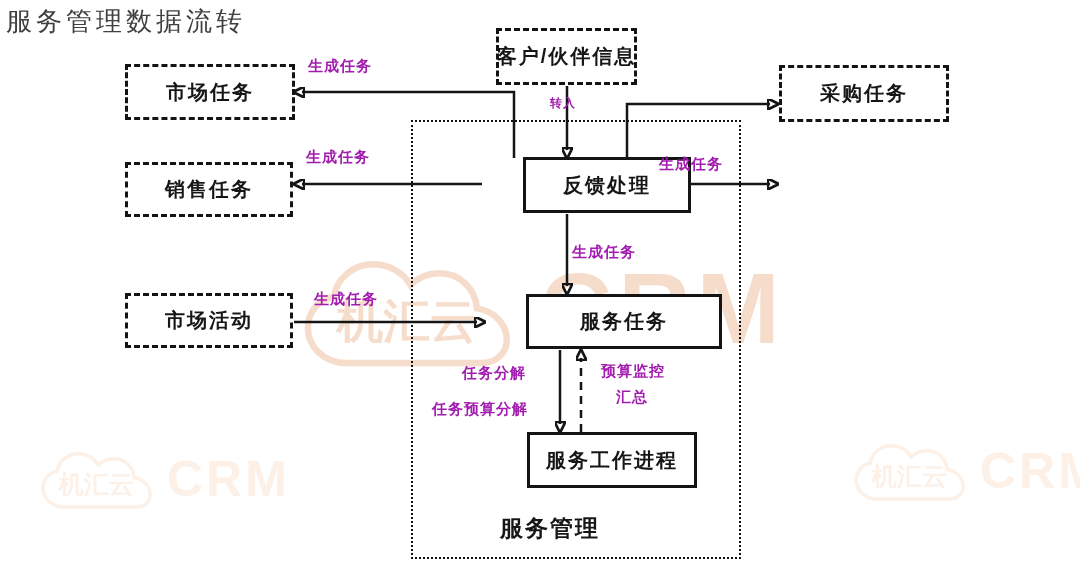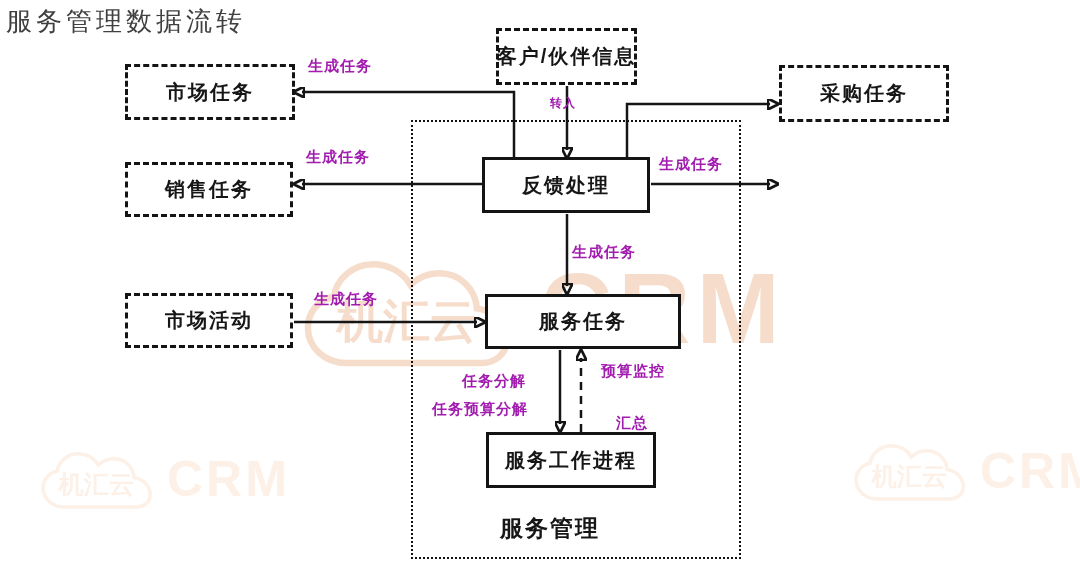--- a/index.html
+++ b/index.html
@@ -37,21 +37,21 @@
   .edges{position:absolute;left:0;top:0;z-index:2;}
   .edges path{fill:none;stroke:#151515;stroke-width:2.5;}
   .edges path.dashed{stroke-dasharray:8 6;}
   
   .node{
     position:absolute;display:flex;align-items:center;justify-content:center;
     background:#ffffff;font-size:20px;font-weight:bold;letter-spacing:2px;
     z-index:3;white-space:nowrap;box-sizing:border-box;color:#161616;
   }
   .node.dashed{border:3px dashed #141414;}
-  .node.solid{border:3px solid #141414;}
+  .node.solid{border:3px solid #141414;margin-left:41px;}
   
   .edge-label{
     position:absolute;font-size:15px;font-weight:bold;letter-spacing:1px;
     z-index:4;white-space:nowrap;color:#a21caf;
   }
 </style>
 </head>
 <body>
 
 <div id="stage">
@@ -134,18 +134,18 @@
   <div class="node solid" style="left:486px;top:432px;width:170px;height:56px;text-align:right;">
     <span>服务工作进程</span>
   </div>
 
   <div class="edge-label" style="left:308px;top:57px;">生成任务</div>
   <div class="edge-label" style="left:550px;top:95px;font-size:12px;">转入</div>
   <div class="edge-label" style="left:306px;top:148px;">生成任务</div>
   <div class="edge-label" style="left:659px;top:155px;">生成任务</div>
   <div class="edge-label" style="left:572px;top:243px;">生成任务</div>
   <div class="edge-label" style="left:314px;top:290px;">生成任务</div>
-  <div class="edge-label" style="left:462px;top:372px;">任务分解</div>
+  <div class="edge-label" style="left:462px;top:364px;">任务分解</div>
   <div class="edge-label" style="left:601px;top:362px;">预算监控</div>
   <div class="edge-label" style="left:432px;top:400px;">任务预算分解</div>
-  <div class="edge-label" style="left:616px;top:414px;">汇总</div>
+  <div class="edge-label" style="left:616px;top:388px;">汇总</div>
 
 </div>
 
 </body></html>

